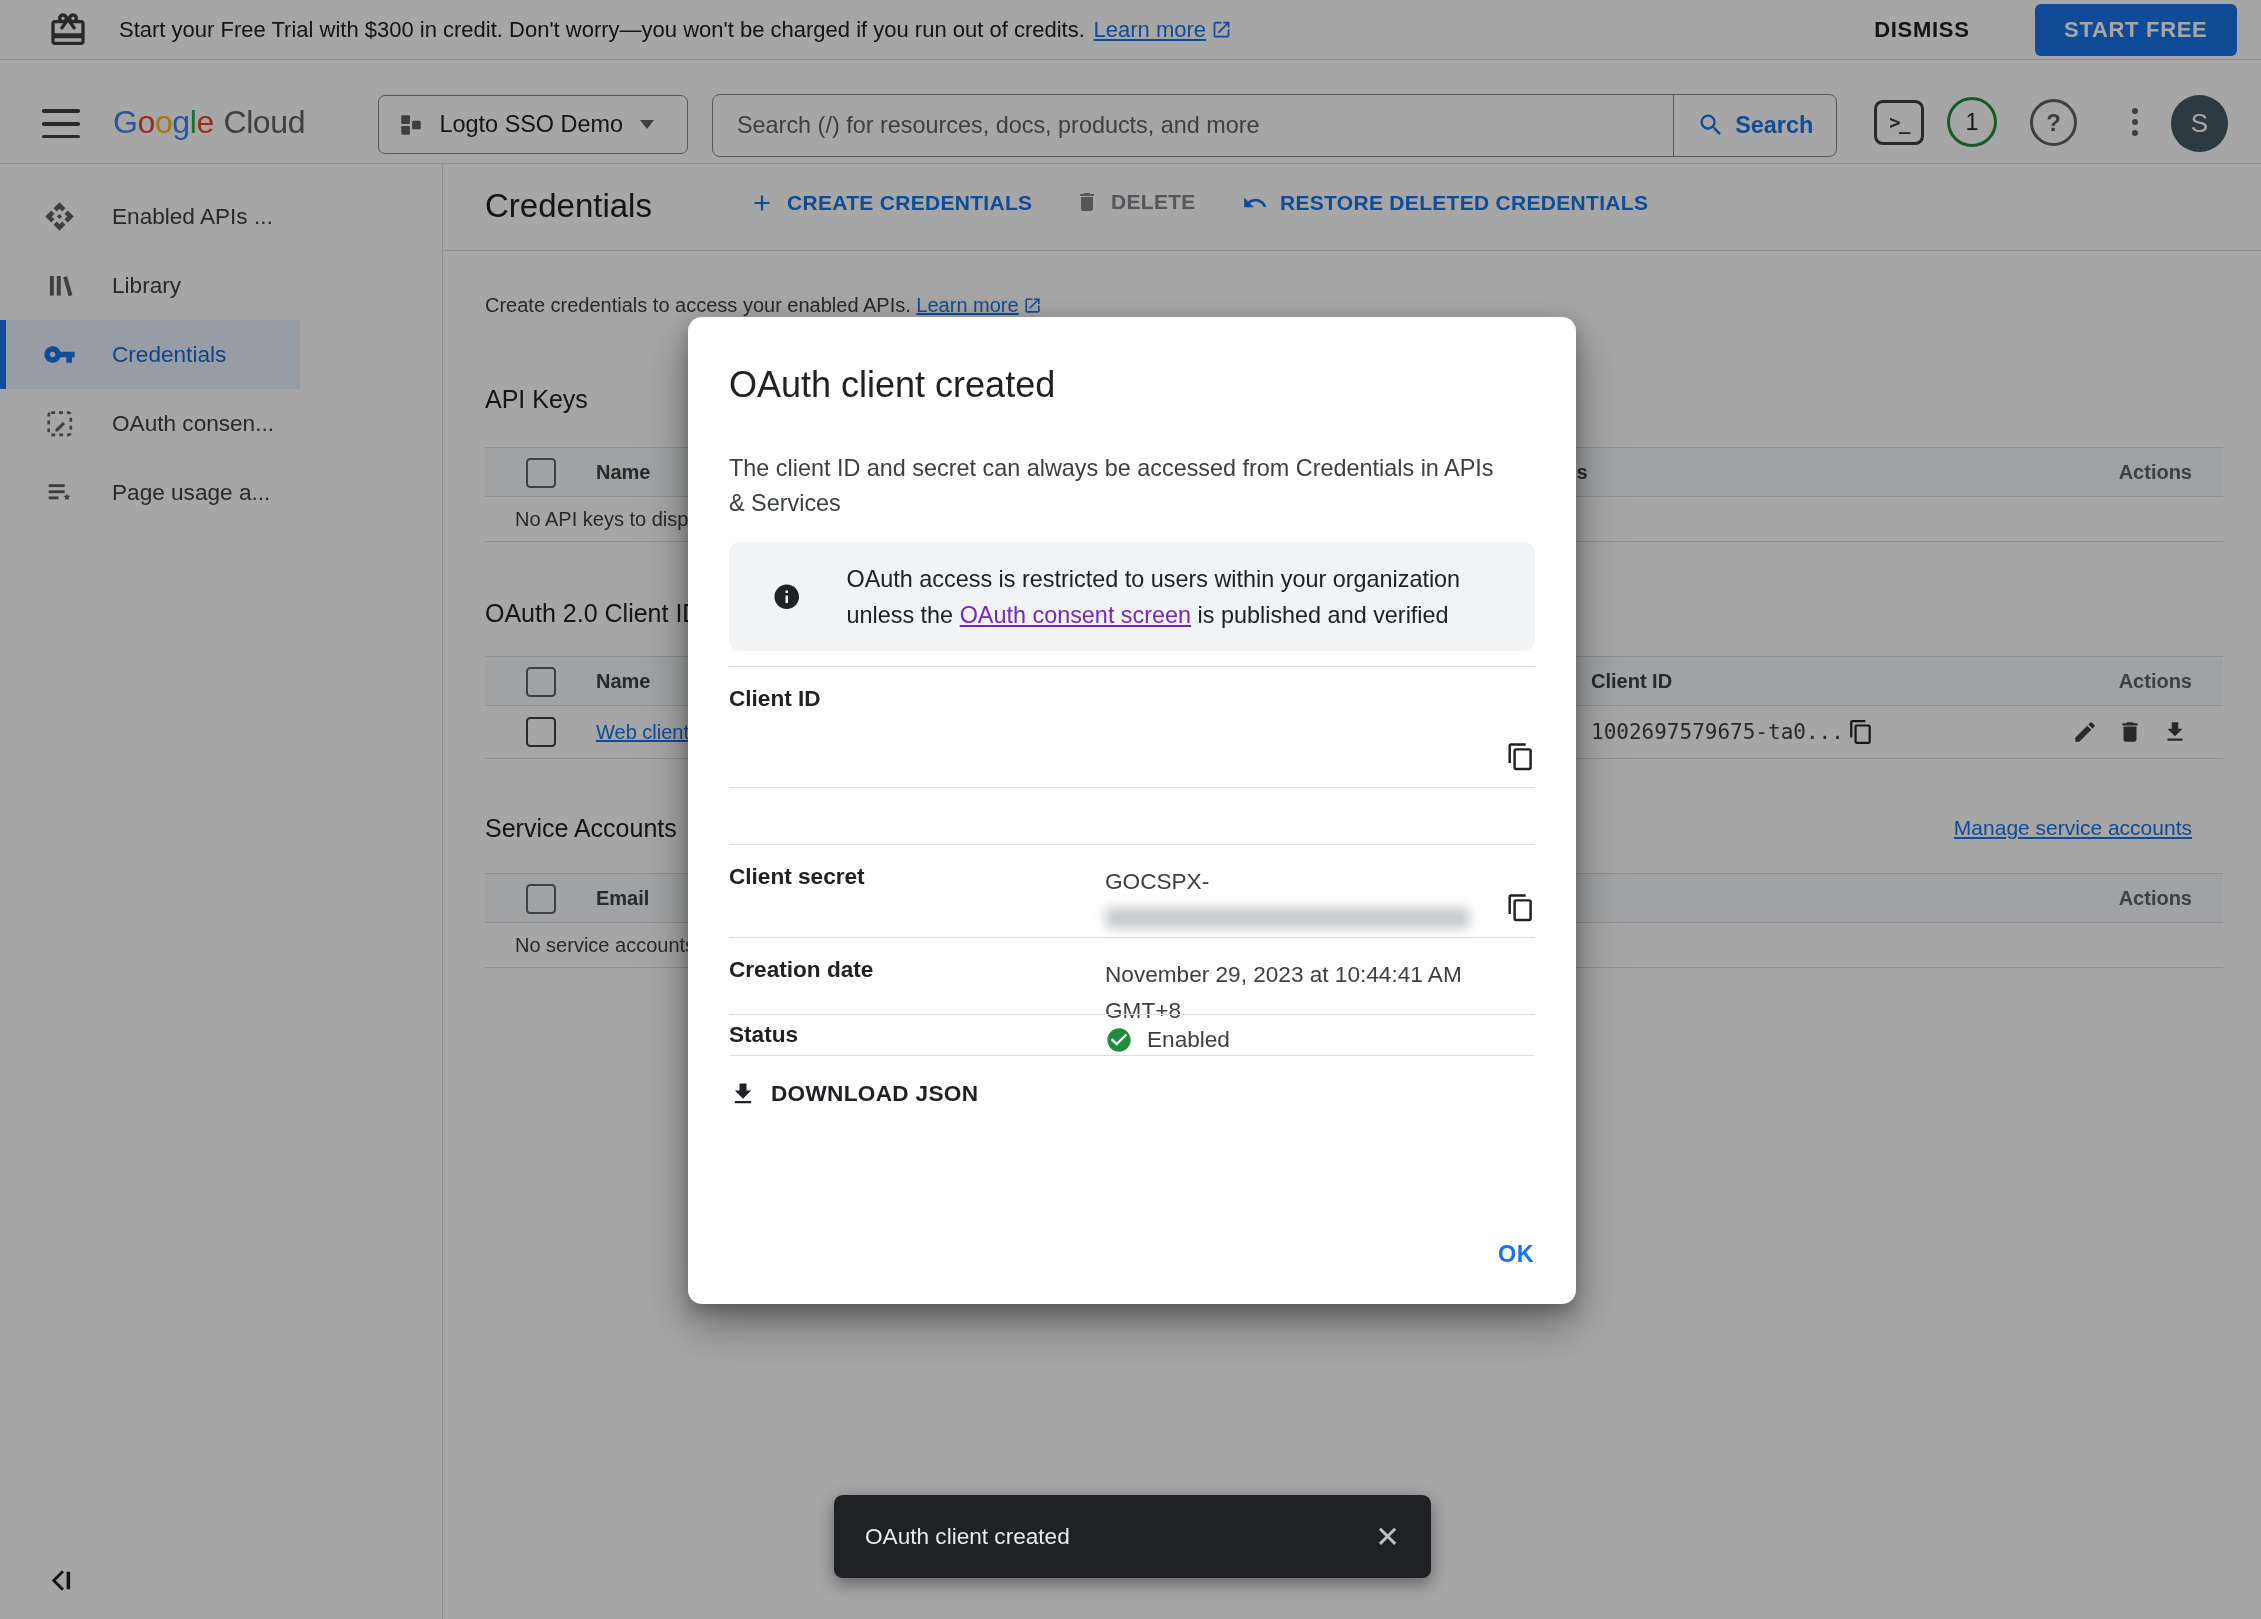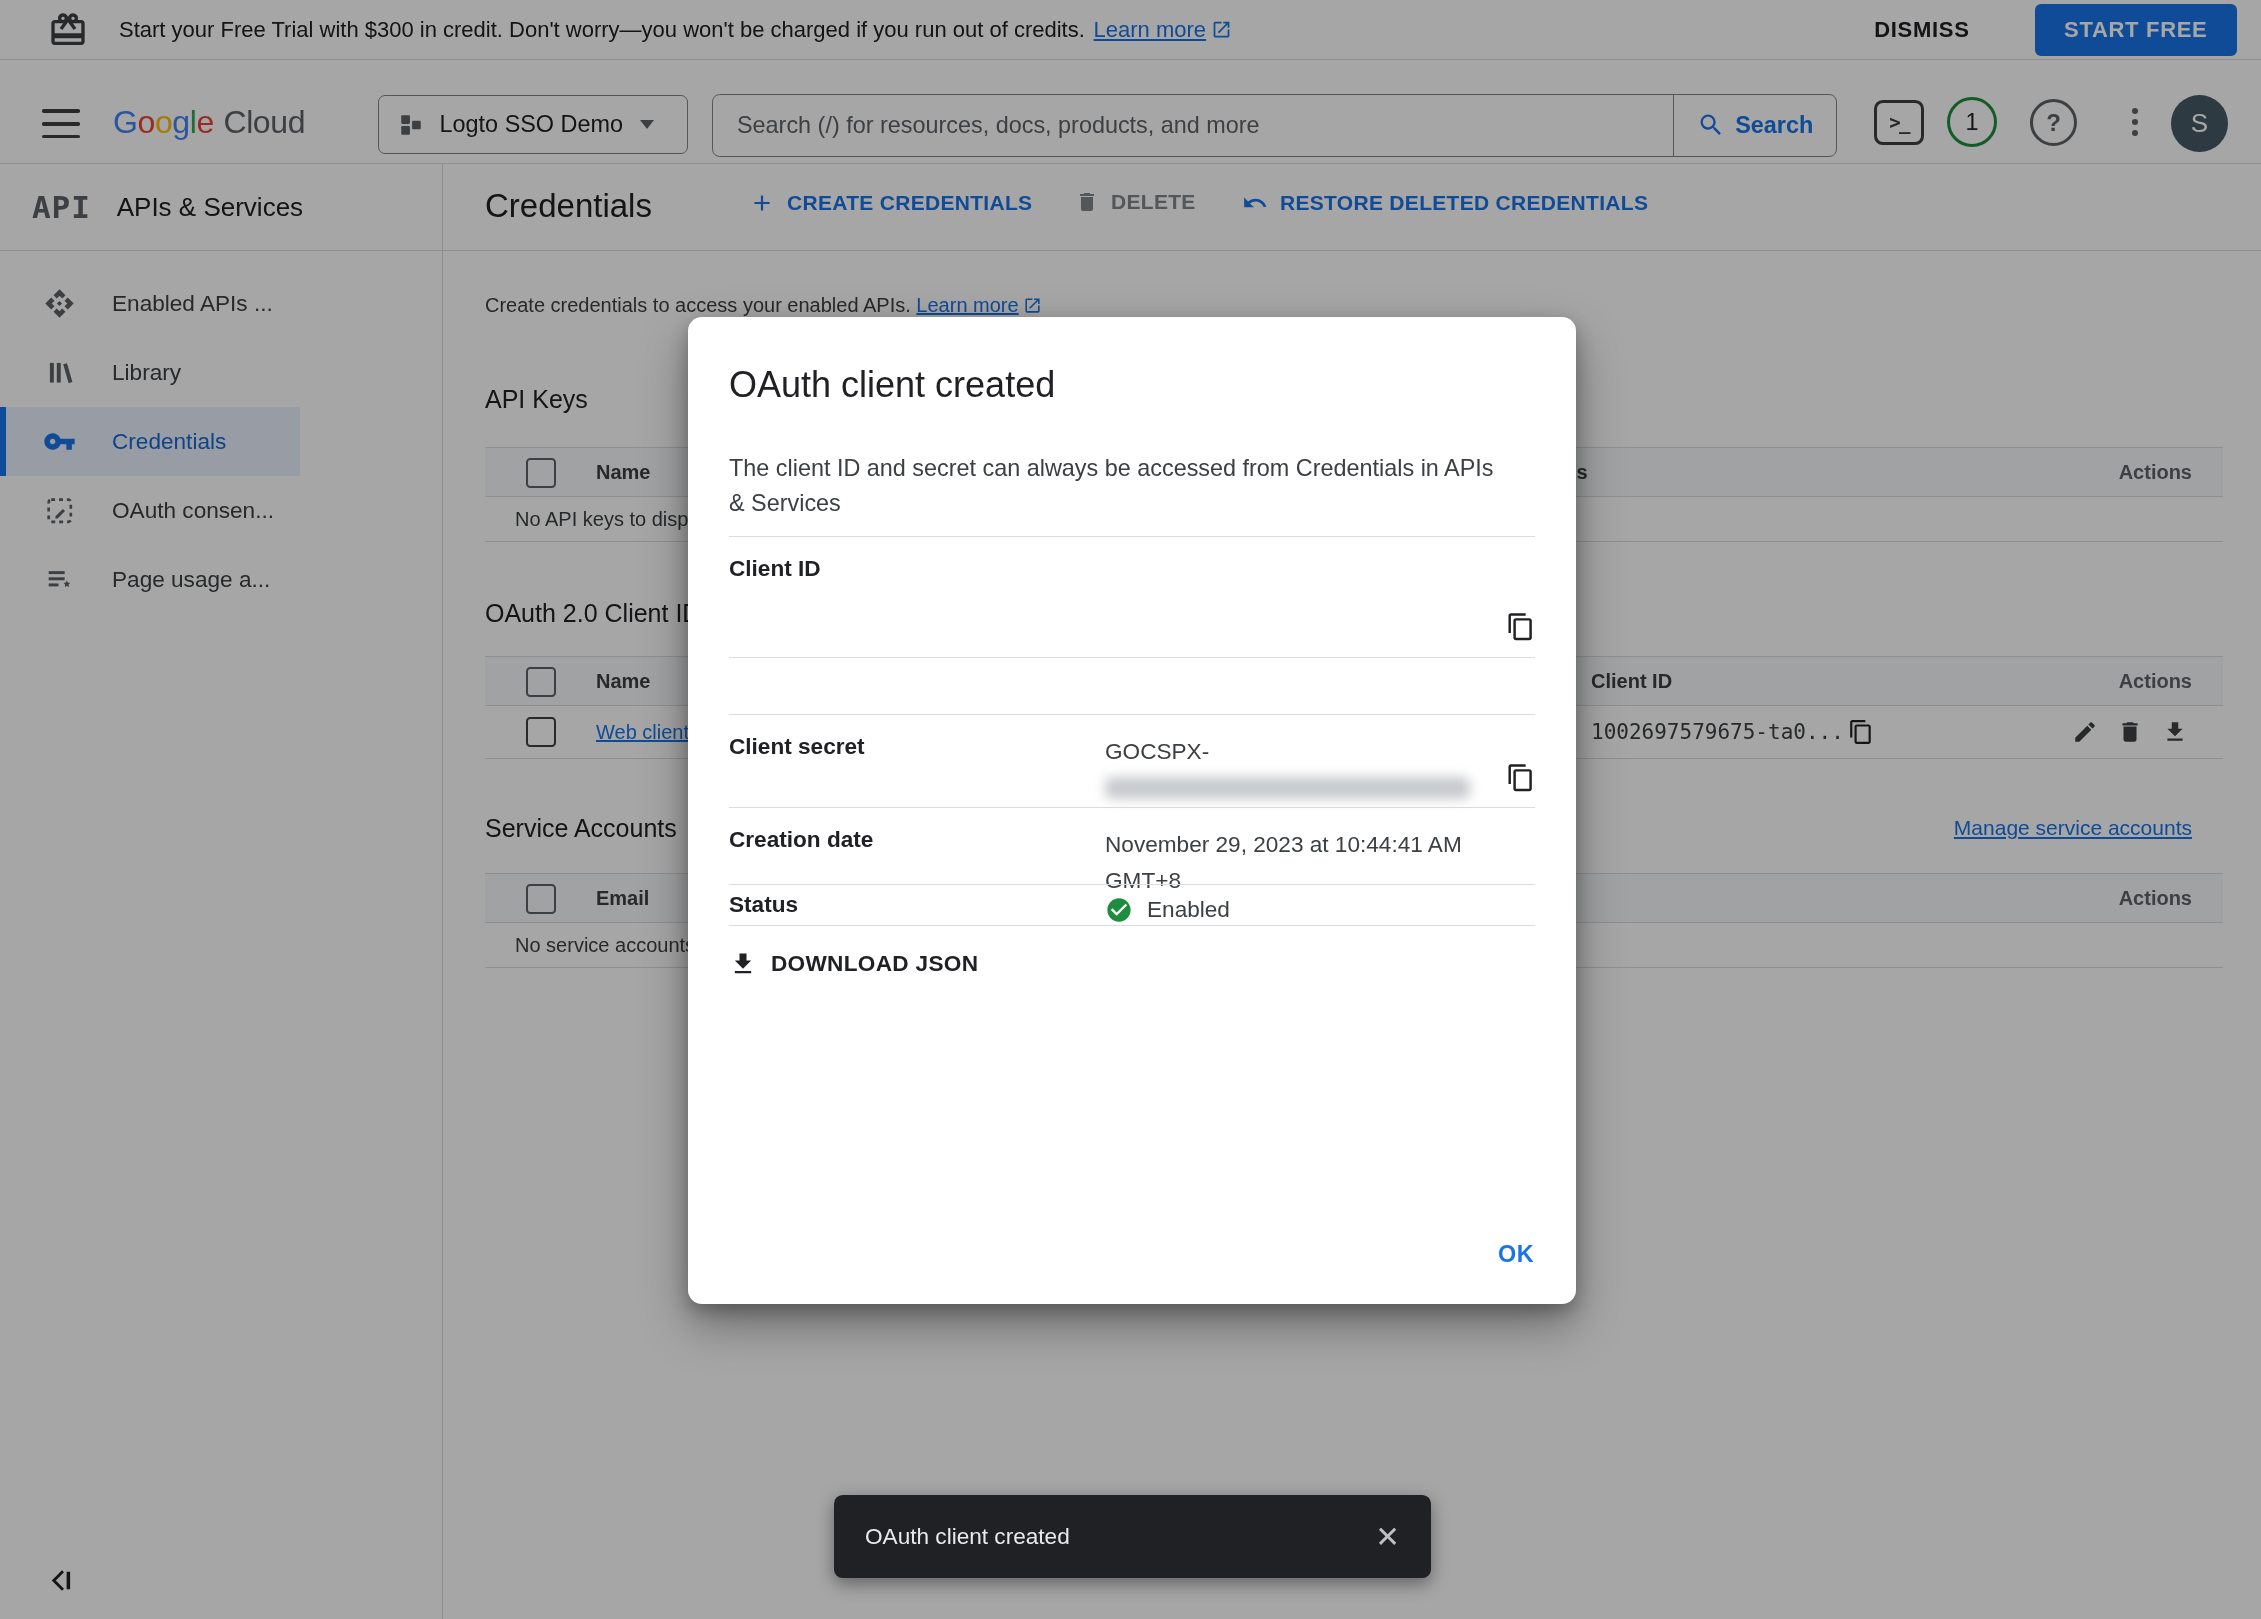--- a/index.html
+++ b/index.html
@@ -189,24 +189,20 @@
     <div class="hicon helpicon">?</div>
     <div class="hicon kebab">
         <i></i>
         <i></i>
         <i></i>
       </div>
     <div class="hicon avatar">S</div>
   </div>
 
   <div class="sidebar">
-    <div class="sidebar-head">
-      <span class="sidebar-brand">API</span>
-      <span class="sidebar-title">APIs &amp; Services</span>
-    </div>
     <div class="nav">
       <div class="nav-item">
         <span class="nicon">
           <svg width="31" height="31" viewBox="0 0 24 24" fill="currentColor">
               <path d="M14 12l-2 2-2-2 2-2 2 2zm-2-6l2.12 2.12 2.5-2.5L12 1 7.38 5.62l2.5 2.5L12 6zm-6 6l2.12-2.12-2.5-2.5L1 12l4.62 4.62 2.5-2.5L6 12zm12 0l-2.12 2.12 2.5 2.5L23 12l-4.62-4.62-2.5 2.5L18 12zm-6 6l-2.12-2.12-2.5 2.5L12 23l4.62-4.62-2.5-2.5L12 18z"></path>
             </svg>
         </span>
         <span class="nlabel">Enabled APIs ...</span>
       </div>
       <div class="nav-item">
@@ -347,20 +343,30 @@
     </div>
   </div>
 </div>
 
 <div class="scrim"></div>
 
 <div class="dialog">
   <div class="dlg-title">OAuth client created</div>
   <div class="dlg-body">The client ID and secret can always be accessed from Credentials in APIs &amp; Services</div>
 
+  <div class="notice">
+    <span class="iicon">
+      <svg width="29.5" height="29.5" viewBox="0 0 24 24" fill="#202124">
+          <path d="M12 2C6.48 2 2 6.48 2 12s4.48 10 10 10 10-4.48 10-10S17.52 2 12 2zm1 15h-2v-6h2v6zm0-8h-2V7h2v2z"></path>
+        </svg>
+    </span>
+    <span class="ntext">
+      <span>OAuth access is restricted to users within your organization unless the </span><a>OAuth consent screen</a><span> is published and verified</span>
+    </span>
+  </div>
 
   <div class="rows">
     <div class="drow r-clientid">
       <div class="dlabel">Client ID</div>
       <svg class="copybtn" style="bottom:15.6px;" width="29.5" height="29.5" viewBox="0 0 24 24" fill="currentColor">
           <path d="M16 1H4c-1.1 0-2 .9-2 2v14h2V3h12V1zm3 4H8c-1.1 0-2 .9-2 2v14c0 1.1.9 2 2 2h11c1.1 0 2-.9 2-2V7c0-1.1-.9-2-2-2zm0 16H8V7h11v14z"></path>
         </svg>
     </div>
 
     <div class="drow r-gap"></div>

